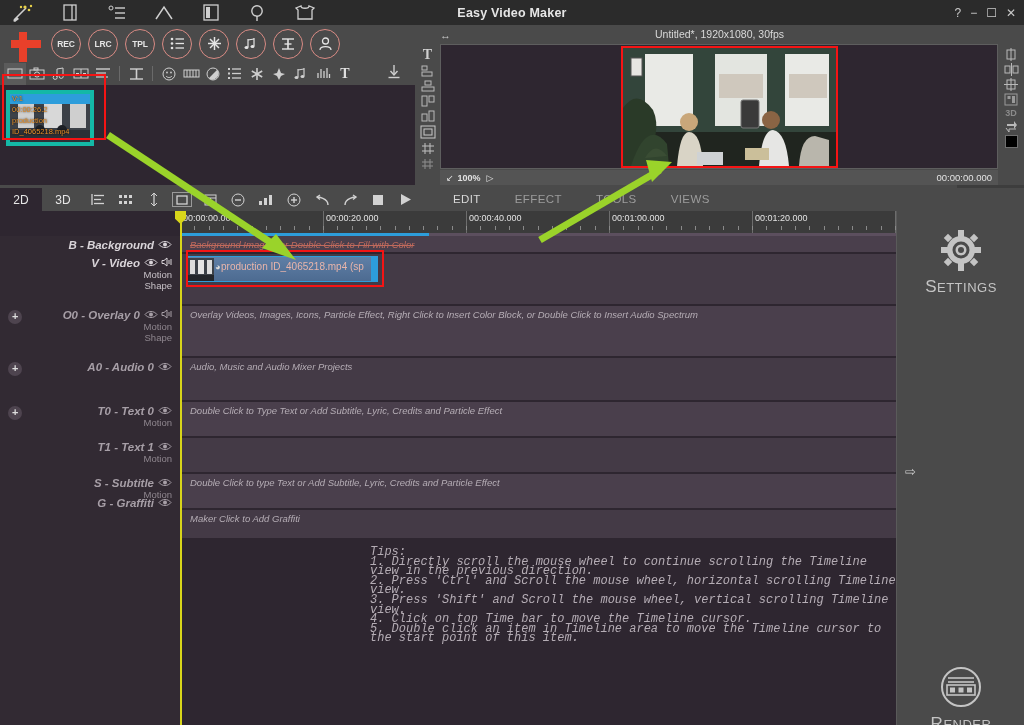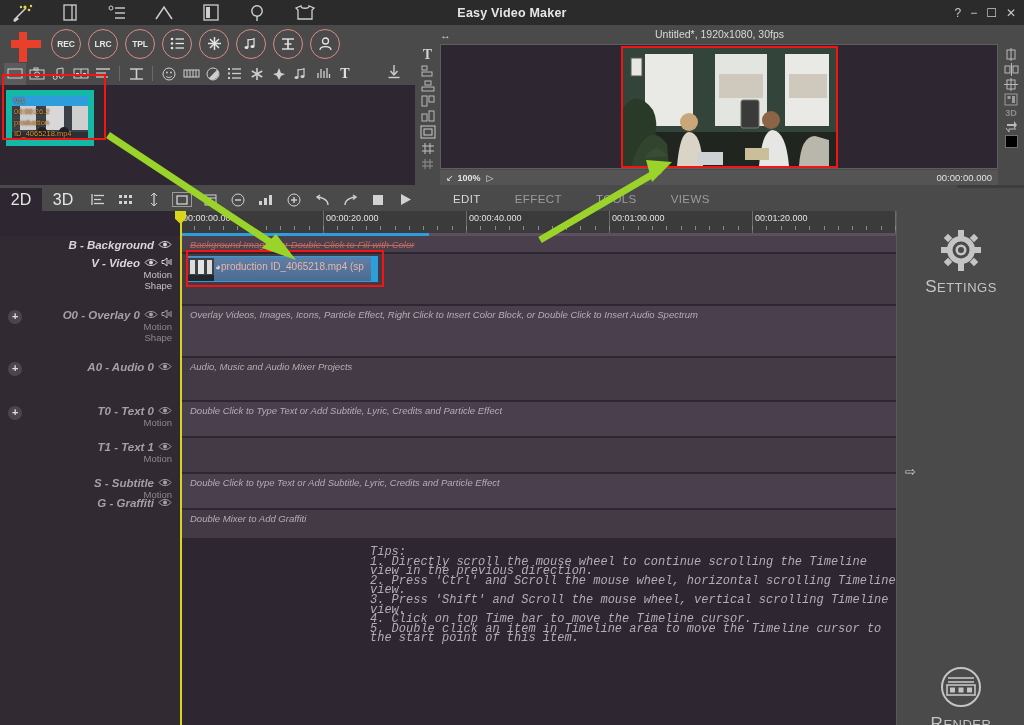--- a/index.html
+++ b/index.html
@@ -40,21 +40,21 @@
   .row3 .ic { width:22px; height:22px; display:flex; align-items:center;
               justify-content:center; color:#cfcfcf; }
   .row3 .ic.sel { background:#5b5b5b; }
   .row3 .sep { width:1px; height:15px; background:#6a6a6a; margin:0 5px; }
   .row3 .dl { position:absolute; right:14px; color:#cfcfcf; }
 
   
   .bin { position:absolute; left:0; top:85px; width:415px; height:100px;
          background:#2e2630; }
   .thumb { position:absolute; left:6px; top:5px; width:88px; height:56px;
-           border:6px solid #14b8a6; background:#3a3f47; overflow:hidden; }
+           border:4px solid #14b8a6; background:#3a3f47; overflow:hidden; }
   .thumb .thumbimg { position:absolute; inset:0; }
   .thumb .tbar { position:absolute; left:0; top:0; width:100%; height:10px;
                  background:#2d9ddb; }
   .thumb .tt { position:absolute; left:2px; color:#e8912a; font-size:7.5px;
                line-height:9.5px; text-shadow:0 0 2px #000; white-space:nowrap; }
   .redbox1 { position:absolute; left:2px; top:74px; width:104px; height:66px;
              border:2px solid #f51414; pointer-events:none; }
 
   
   .preview { position:absolute; left:415px; top:25px; width:609px; height:160px;
@@ -78,21 +78,21 @@
   .pv-bottom { position:absolute; left:25px; top:145px; width:558px; height:15px;
              background:#545454; display:flex; align-items:center; padding:0 6px;
              color:#e2e2e2; font-size:9px; }
   .pv-bottom .zoom { margin:0 6px 0 4px; font-weight:bold; font-size:9px;}
   .pv-bottom .tc { margin-left:auto; font-size:9.5px; }
 
   
   .tlbar { position:absolute; left:0; top:188px; width:1024px; height:23px;
            background:#4a4a4a; display:flex; align-items:center; }
   .tab2d, .tab3d { width:42px; height:23px; display:flex; align-items:center;
-           justify-content:center; font-size:16px; color:#e6e6e6; }
+           justify-content:center; font-size:12px; color:#e6e6e6; }
   .tab2d { background:#2e2630; }
   .tlbar .tic { width:28px; height:23px; display:flex; align-items:center;
            justify-content:center; color:#d2d2d2; }
   .tlbar .tic.boxed { outline:1px solid #9a9a9a; outline-offset:-5px; }
   .menus { display:flex; margin-left:16px; gap:0; }
   .menus .m { padding:0 17px; font-size:11.5px; color:#d8d8d8; letter-spacing:.4px;
               line-height:23px; }
   .menus .m.dim { color:#9c9c9c; }
 
   
@@ -753,21 +753,21 @@
           <span class="ph">Overlay Videos, Images, Icons, Particle Effect, Right Click to Insert Color Block, or Double Click to Insert Audio Spectrum</span>
         </div>
         <div class="trk" style="top:166px;height:34px;background:#4a3f4c;">
           <span class="ph">Double Click to Type Text or Add Subtitle, Lyric, Credits and Particle Effect</span>
         </div>
         <div class="trk" style="top:202px;height:34px;background:#443a46;"></div>
         <div class="trk" style="top:238px;height:34px;background:#4a3f4c;">
           <span class="ph">Double Click to type Text or Add Subtitle, Lyric, Credits and Particle Effect</span>
         </div>
         <div class="trk" style="top:274px;height:28px;background:#443a46;">
-          <span class="ph">Double Mixer to Add Graffiti</span>
+          <span class="ph">Maker Click to Add Graffiti</span>
         </div>
         <div class="trk" style="top:304px;height:185px;background:#2e2630;">
           <div class="tips">
             <div>Tips:</div>
             <div>1. Directly scroll the mouse wheel to continue scrolling the Timeline view in the previous direction.</div>
             <div>2. Press 'Ctrl' and Scroll the mouse wheel, horizontal scrolling Timeline view.</div>
             <div>3. Press 'Shift' and Scroll the mouse wheel, vertical scrolling Timeline view.</div>
             <div>4. Click on top Time bar to move the Timeline cursor.</div>
             <div>5. Double click an item in Timeline area to move the Timeline cursor to the start point of this item.</div>
           </div>

